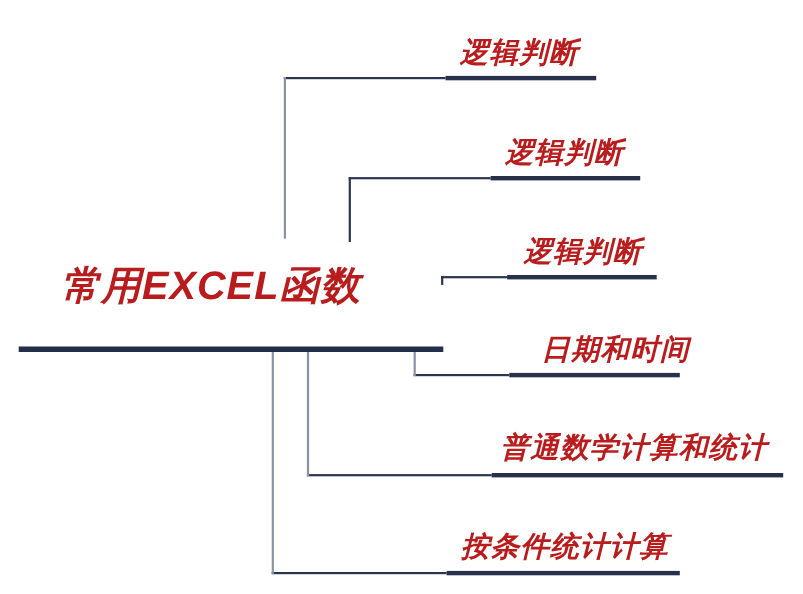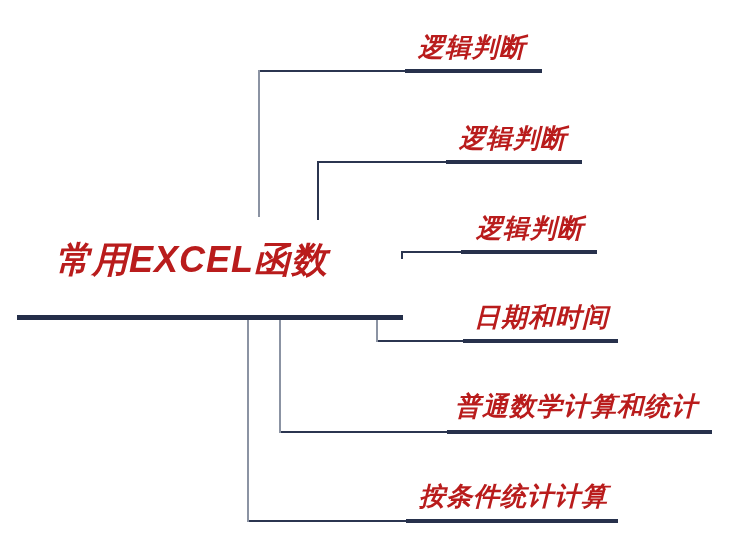--- a/index.html
+++ b/index.html
@@ -70,21 +70,21 @@
   .b2-h         { left: 317px; top: 161px; width: 129px; }
   .b2-v         { left: 317px; top: 161px; height: 59px; }
 
   
   .b3-label     { left: 476px; top: 214px; }
   .b3-underline { left: 461px; top: 250px; width: 136px; }
   .b3-h         { left: 401px; top: 251px; width: 60px;  }
   .b3-v         { left: 401px; top: 251px; height: 8px;  }
 
   
-  .b4-label     { left: 474px; top: 303px; text-align: right; }
+  .b4-label     { left: 492px; top: 303px; text-align: right; }
   .b4-underline { left: 463px; top: 339px; width: 155px; }
   .b4-h         { left: 376px; top: 340px; width: 87px;  }
   .b4-v         { left: 376px; top: 320px; height: 22px; }
 
   
   .b5-label     { left: 455px; top: 392px; }
   .b5-underline { left: 447px; top: 430px; width: 265px; }
   .b5-h         { left: 279px; top: 431px; width: 168px; }
   .b5-v         { left: 279px; top: 320px; height: 113px; }
 

